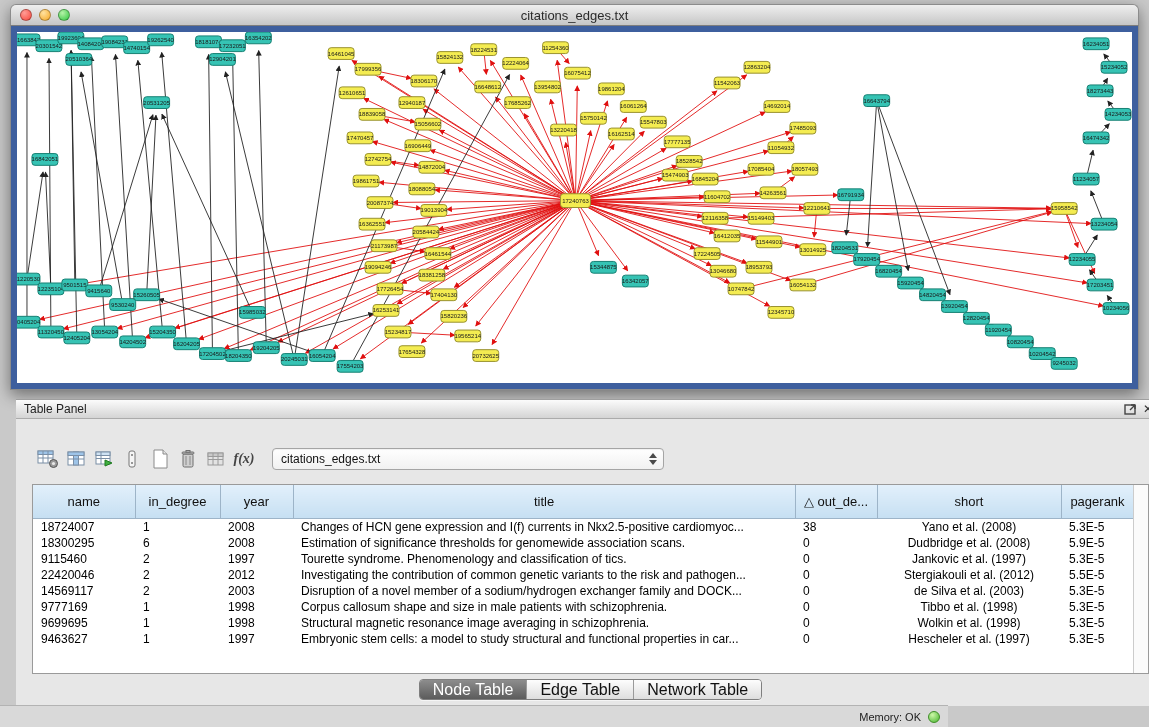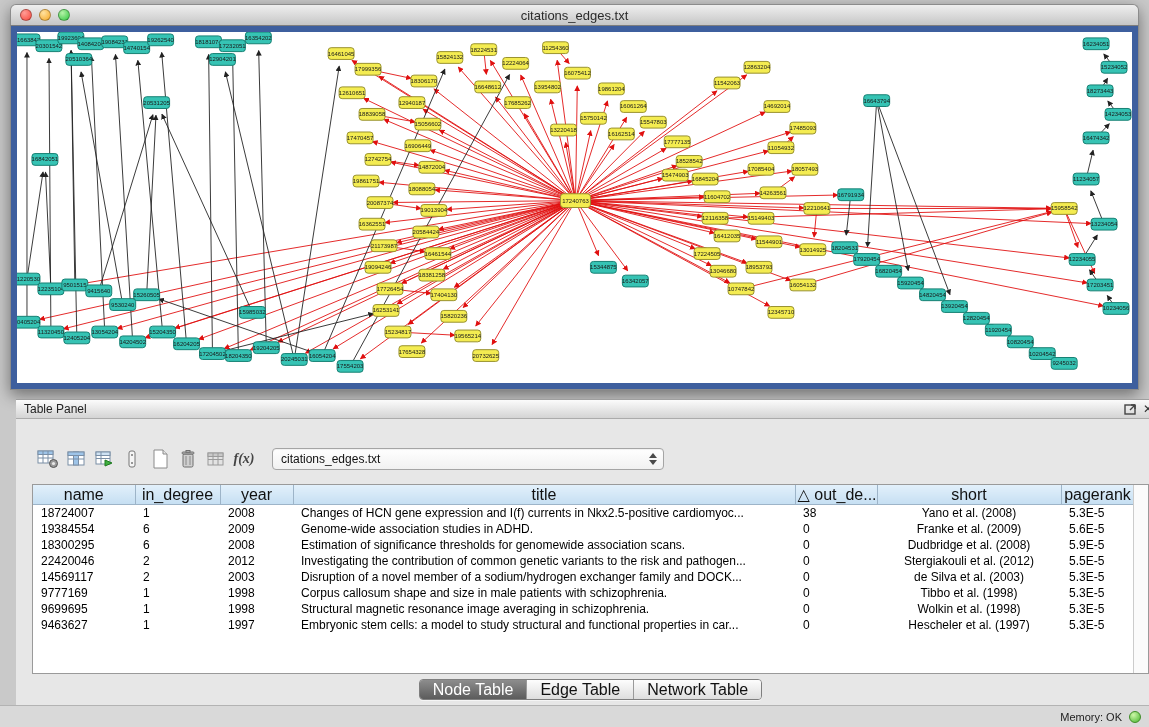--- a/index.html
+++ b/index.html
@@ -46,37 +46,37 @@
   .combo .arrows .up{border-bottom:5px solid #4a4a4a;}
   .combo .arrows .down{border-top:5px solid #4a4a4a;}
 
   .table-wrap{position:absolute;left:16px;top:84px;width:1117px;height:190px;background:#fff;
     border:1px solid #9a9a9a;box-sizing:border-box;overflow:hidden;}
   table.data-table{border-collapse:collapse;table-layout:fixed;width:1101px;}
   .data-table col.c1{width:102px;} .data-table col.c2{width:85px;} .data-table col.c3{width:73px;}
   .data-table col.c4{width:502px;} .data-table col.c5{width:82px;} .data-table col.c6{width:184px;}
   .data-table col.c7{width:73px;}
   .data-table th{background:linear-gradient(#e2f0fb,#c6dff2);border:1px solid #9db4c8;border-top:none;
-    font-weight:normal;font-size:16px;color:#111;height:17px;padding:0 2px;white-space:nowrap;overflow:hidden;}
+    font-weight:normal;font-size:13px;color:#111;height:33px;padding:0 2px;white-space:nowrap;overflow:hidden;}
   .data-table th:first-child{border-left:none;}
   .data-table td{font-size:12px;color:#000;height:16px;line-height:16px;padding:0 4px 0 8px;
     white-space:nowrap;overflow:hidden;}
   .data-table td:nth-child(6){text-align:center;padding:0 2px;}
   .vscroll{position:absolute;top:0;right:0;width:14px;bottom:0;background:#fbfbfb;border-left:1px solid #cccccc;}
 
   .tabs-row{position:absolute;left:0;top:279px;width:100%;display:flex;justify-content:center;}
   .seg{display:inline-flex;border:1px solid #7f7f7f;border-radius:4px;overflow:hidden;
     box-shadow:0 1px 0 rgba(255,255,255,.6);}
   .seg .tab{padding:2px 13px;font-size:16px;color:#111;background:linear-gradient(#fdfdfd,#dedede);
     border-left:1px solid #9a9a9a;line-height:15px;}
   .seg .tab:first-child{border-left:none;}
   .seg .tab.active{background:linear-gradient(#8d8d8d,#5c5c5c);color:#fff;}
 
   
-  .statusbar{position:absolute;left:0;top:705px;width:1149px;height:22px;background:#d9d9d9;
+  .statusbar{position:absolute;left:0;top:705px;width:948px;height:22px;background:#d9d9d9;
     border-top:1px solid #b3b3b3;display:flex;align-items:center;justify-content:flex-end;
     padding:0 8px;box-sizing:border-box;gap:7px;}
   .mem-label{font-size:11px;color:#222;}
   .mem-dot{width:12px;height:12px;border-radius:50%;box-sizing:border-box;border:1px solid #3f8d27;
     background:radial-gradient(circle at 35% 30%,#cdf7a9,#47b52e);}
 </style>
 </head>
 <body>
 
 <div class="network-window">
@@ -885,36 +885,36 @@
           <tr>
             <td>18724007</td>
             <td>1</td>
             <td>2008</td>
             <td>Changes of HCN gene expression and I(f) currents in Nkx2.5-positive cardiomyoc...</td>
             <td>38</td>
             <td>Yano et al. (2008)</td>
             <td>5.3E-5</td>
           </tr>
           <tr>
-            <td>19384554</td>
-            <td>6</td>
-            <td>2009</td>
-            <td>Genome-wide association studies in ADHD.</td>
-            <td>0</td>
-            <td>Franke et al. (2009)</td>
-            <td>5.6E-5</td>
-          </tr>
-          <tr>
             <td>18300295</td>
             <td>6</td>
             <td>2008</td>
             <td>Estimation of significance thresholds for genomewide association scans.</td>
             <td>0</td>
             <td>Dudbridge et al. (2008)</td>
             <td>5.9E-5</td>
+          </tr>
+          <tr>
+            <td>9115460</td>
+            <td>2</td>
+            <td>1997</td>
+            <td>Tourette syndrome. Phenomenology and classification of tics.</td>
+            <td>0</td>
+            <td>Jankovic et al. (1997)</td>
+            <td>5.3E-5</td>
           </tr>
           <tr>
             <td>22420046</td>
             <td>2</td>
             <td>2012</td>
             <td>Investigating the contribution of common genetic variants to the risk and pathogen...</td>
             <td>0</td>
             <td>Stergiakouli et al. (2012)</td>
             <td>5.5E-5</td>
           </tr>

